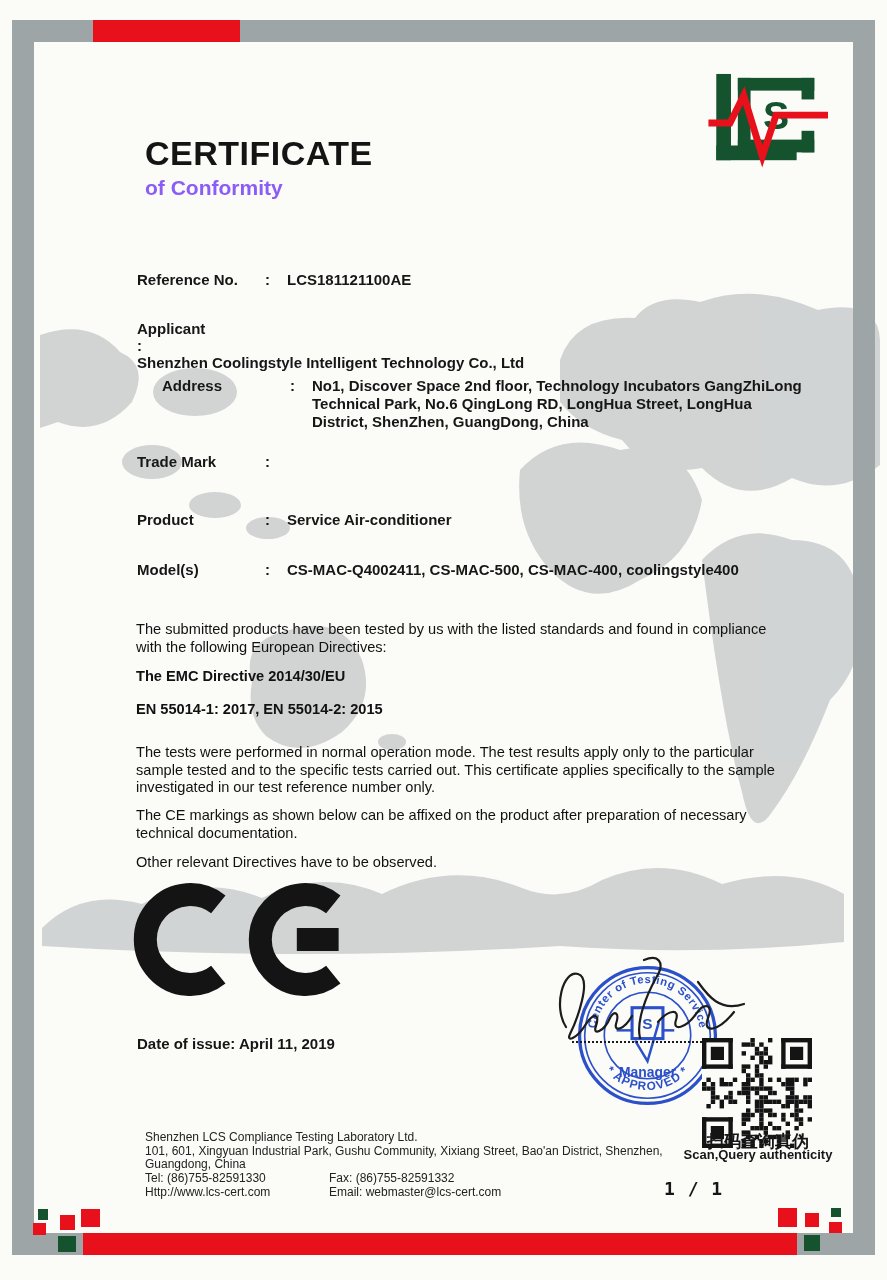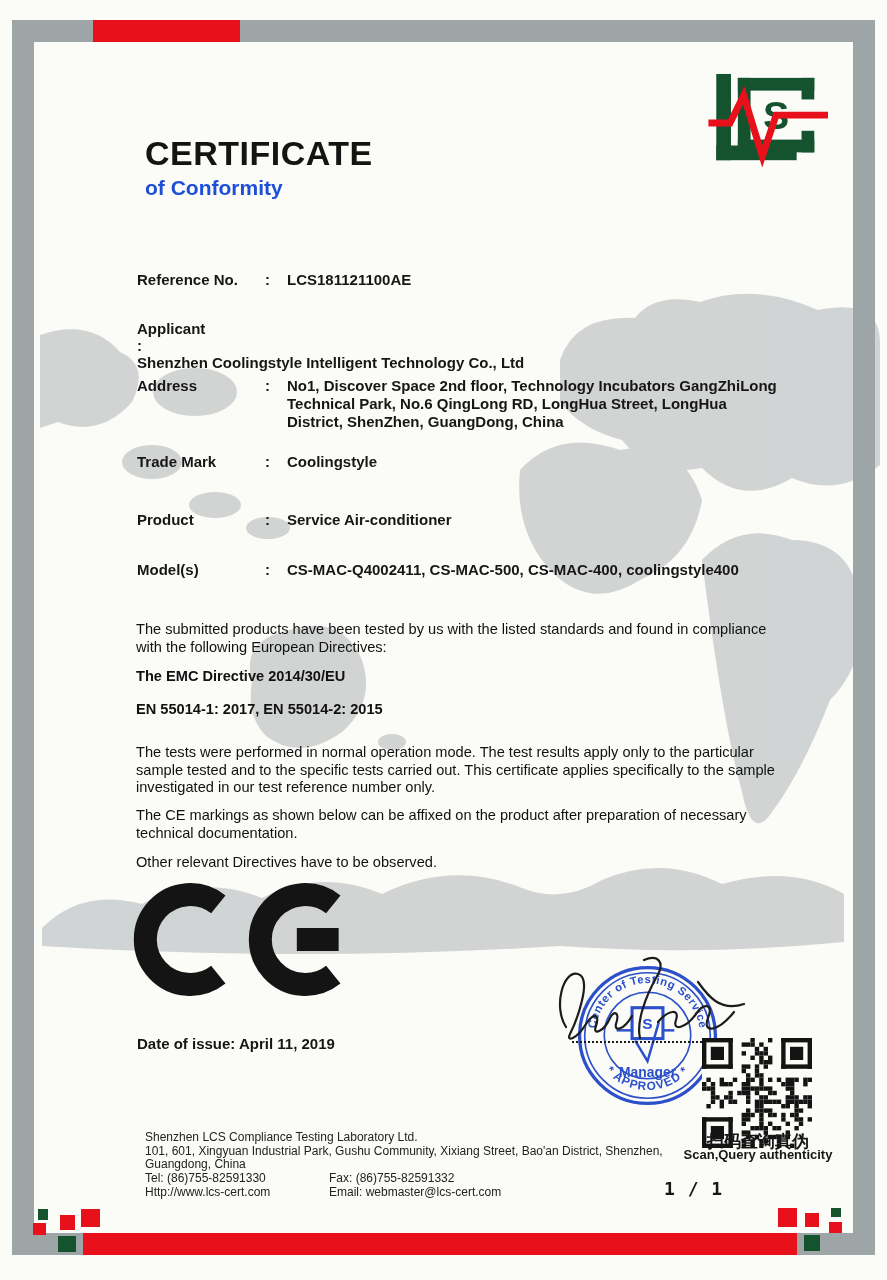--- a/index.html
+++ b/index.html
@@ -8,21 +8,21 @@
     position:relative; width:887px; height:1280px;
     background:#fbfbf8; overflow:hidden; color:#161616;
   }
   .abs { position:absolute; }
   
   .bar { position:absolute; background:#9ea5a6; }
   .bar-red { position:absolute; background:#e8101b; }
   .deco { position:absolute; }
   
   .title-main { font-size:34px; font-weight:bold; letter-spacing:0.5px; color:#141414; }
-  .title-sub  { font-size:21px; font-weight:bold; color:#1d4ed8; margin-top:3px; }
+  .title-sub  { font-size:21px; font-weight:bold; color:#8b5cf6; margin-top:3px; }
   
   .field-row { position:absolute; left:137px; display:flex; width:645px; }
   .f-label { width:128px; font-size:15px; font-weight:bold; }
   .f-colon { width:22px; font-size:15px; font-weight:bold; }
   .f-value { flex:1; font-size:15px; font-weight:bold; line-height:18px; }
   
   .para { position:absolute; left:136px; width:648px; font-size:14.6px; line-height:17.5px; color:#111; }
   .para.bold { font-weight:bold; }
   
   .foot { position:absolute; left:145px; font-size:12px; line-height:13.5px; color:#222; }
@@ -97,29 +97,28 @@
   <div class="field-row" style="top:271px;">
     <span class="f-label">Reference No.</span>
     <span class="f-colon">:</span>
     <span class="f-value">LCS181121100AE</span>
   </div>
   <div class="field-row" style="top:320px;flex-direction:column;">
     <span class="f-label">Applicant</span>
     <span class="f-colon">:</span>
     <span class="f-value">Shenzhen Coolingstyle Intelligent Technology Co., Ltd</span>
   </div>
-  <div class="field-row" style="top:377px;">
+  <div class="field-row" style="top:377px;margin-left:25px;">
     <span class="f-label">Address</span>
     <span class="f-colon">:</span>
     <span class="f-value" style="max-width:492px;">No1, Discover Space 2nd floor, Technology Incubators GangZhiLong Technical Park, No.6 QingLong RD, LongHua Street, LongHua District, ShenZhen, GuangDong, China</span>
   </div>
   <div class="field-row" style="top:453px;">
     <span class="f-label">Trade Mark</span>
     <span class="f-colon">:</span>
-    <span class="f-value">Coolingstyle</span>
   </div>
   <div class="field-row" style="top:511px;">
     <span class="f-label">Product</span>
     <span class="f-colon">:</span>
     <span class="f-value">Service Air-conditioner</span>
   </div>
   <div class="field-row" style="top:561px;">
     <span class="f-label">Model(s)</span>
     <span class="f-colon">:</span>
     <span class="f-value">CS-MAC-Q4002411, CS-MAC-500, CS-MAC-400, coolingstyle400</span>

